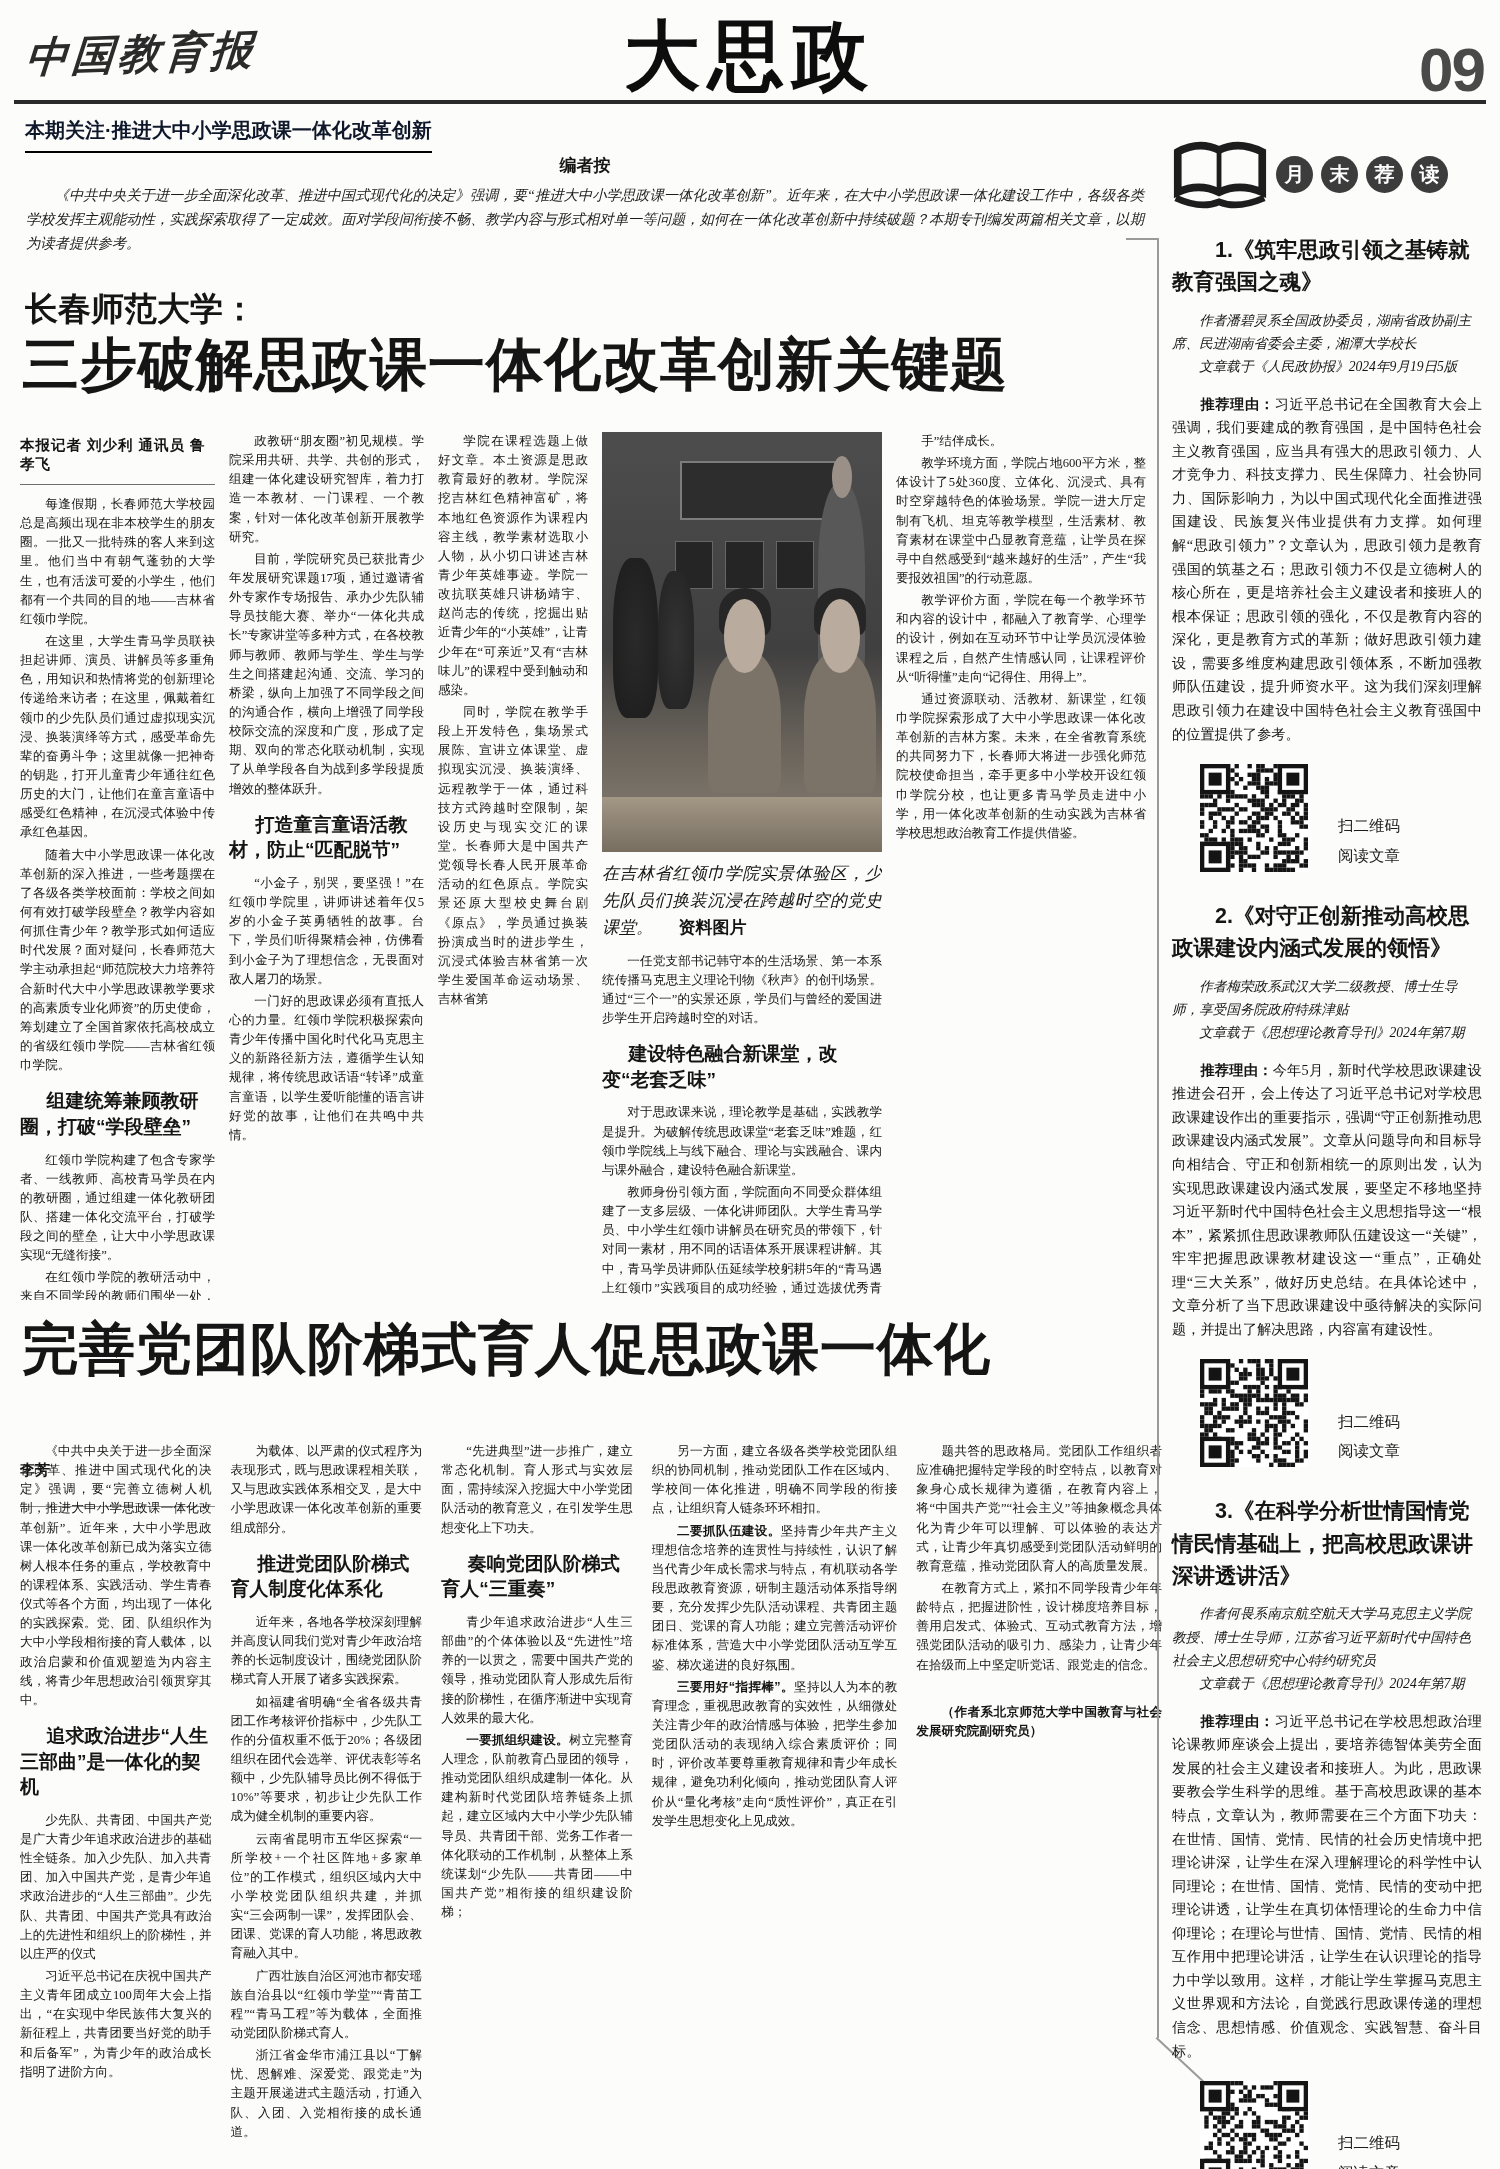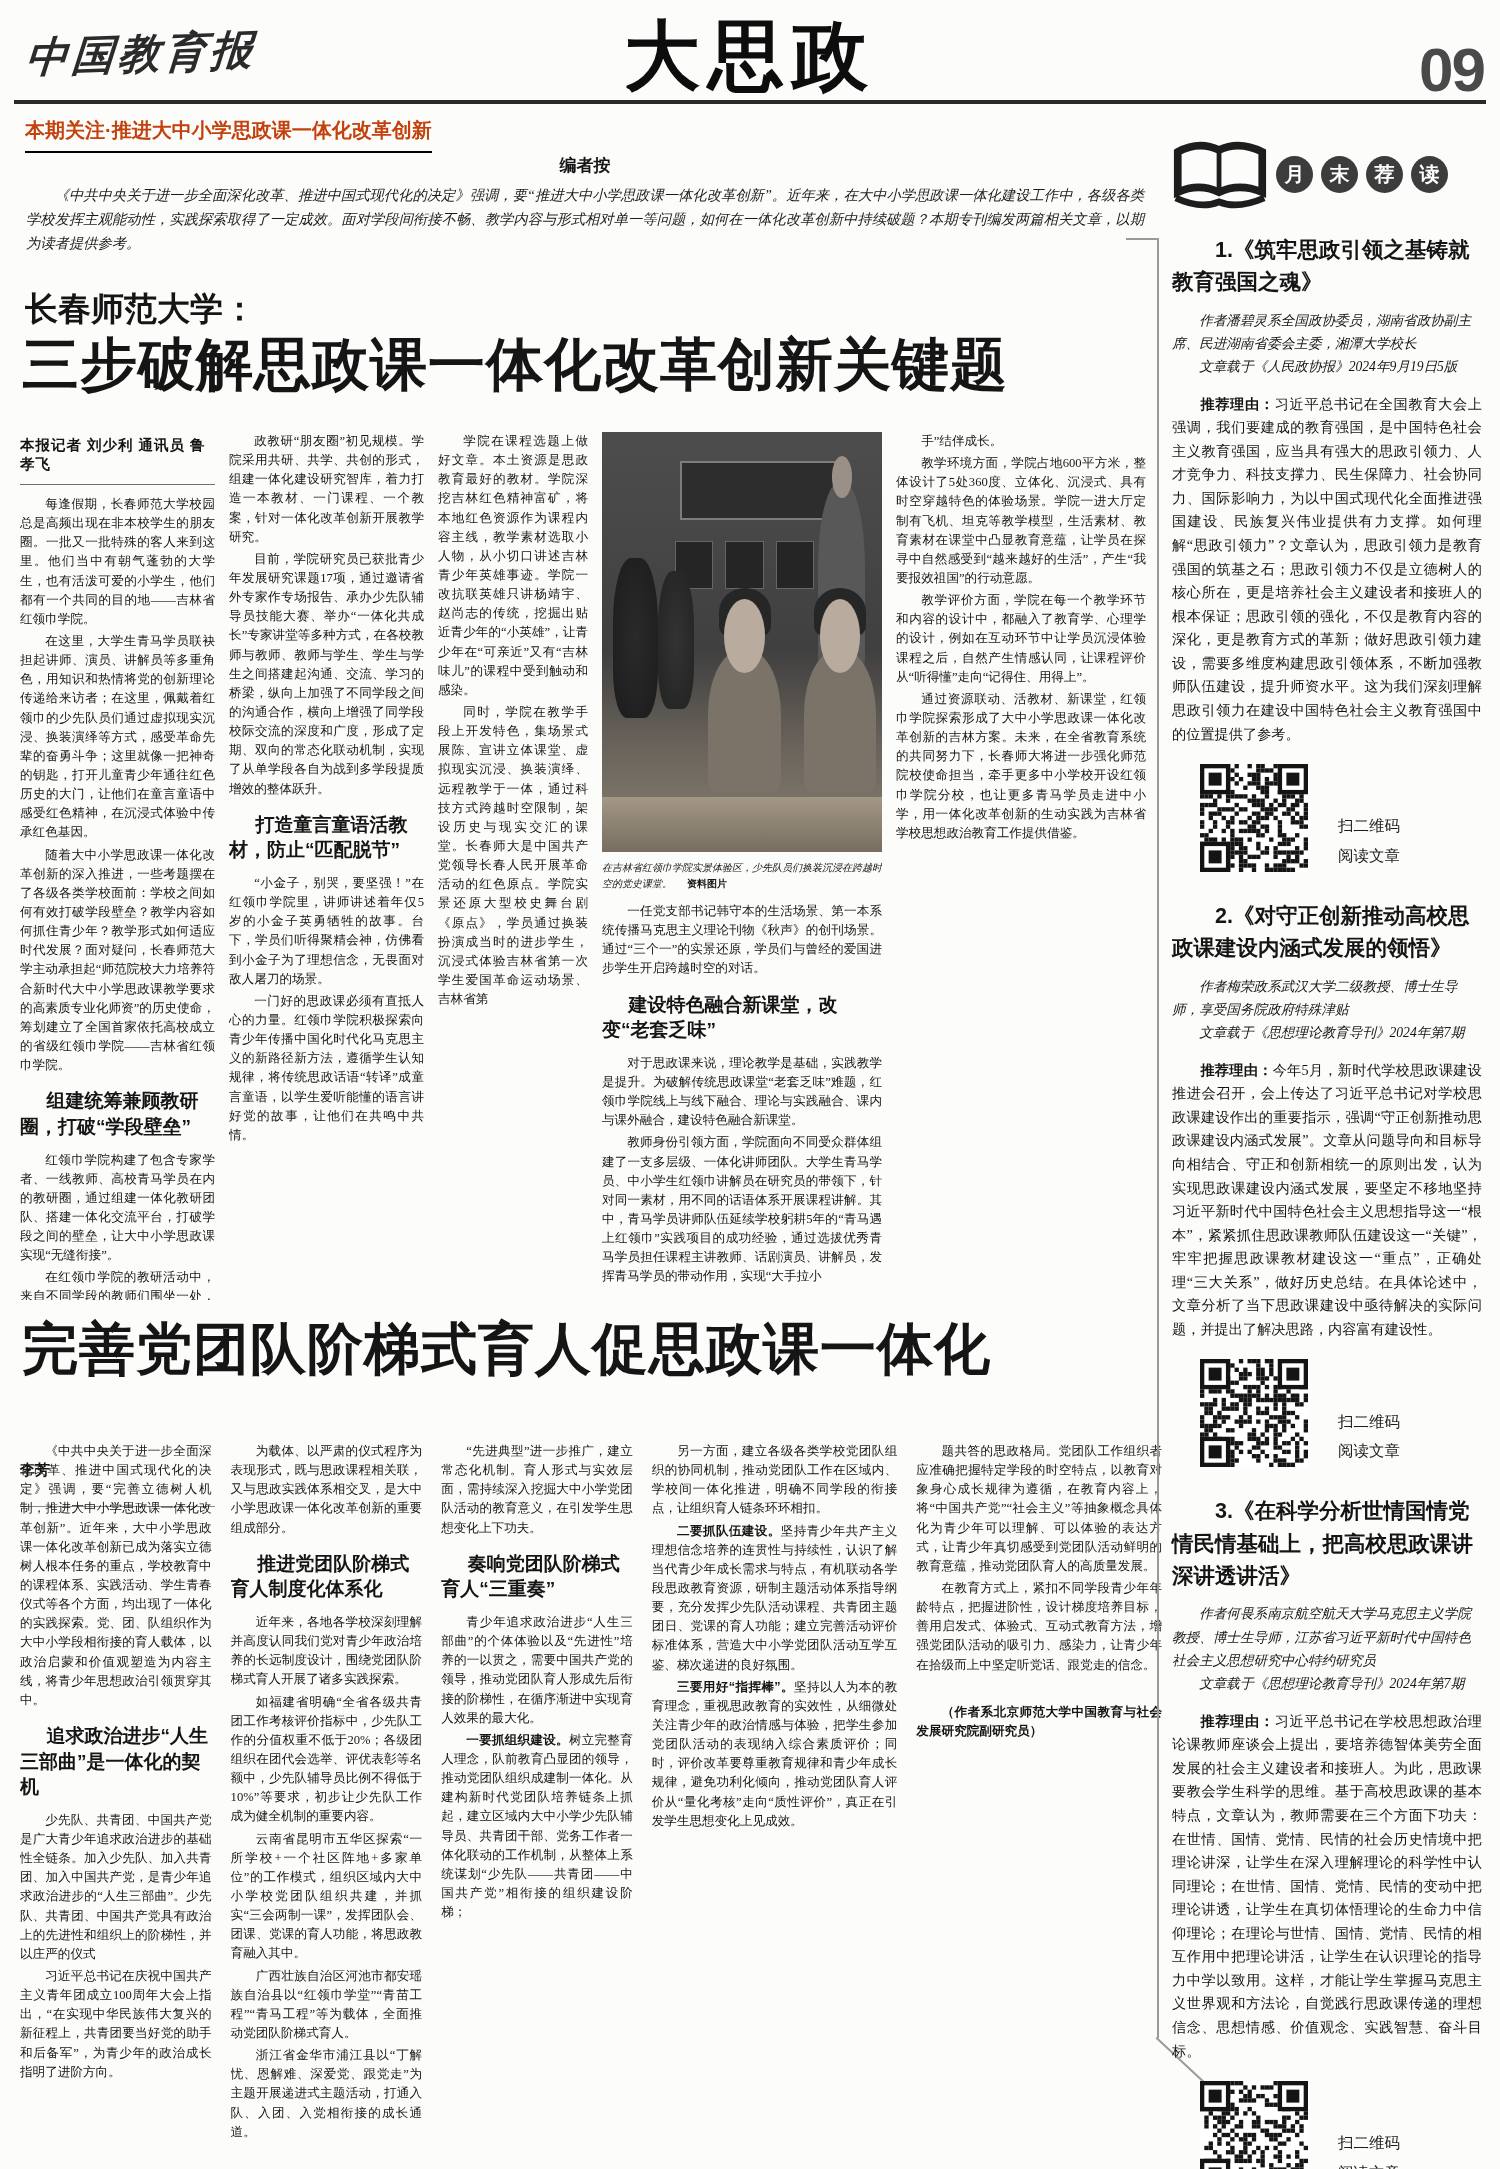--- a/index.html
+++ b/index.html
@@ -9,21 +9,21 @@
   .masthead{position:absolute;left:26px;top:26px;font-family:"DejaVu Serif",serif;font-size:42px;
             font-weight:700;font-style:italic;letter-spacing:4px;color:#2b2b2b;transform:skew(-6deg) rotate(-2deg);}
   .section-title{position:absolute;left:0;right:0;top:6px;text-align:center;
             font-family:"Liberation Sans",sans-serif;font-size:76px;font-weight:900;letter-spacing:8px;color:#0d0d0d;}
   .hdr-info{position:absolute;right:122px;top:40px;text-align:right;font-family:"Liberation Sans",sans-serif;
             font-size:12px;line-height:1.65;color:#2e2e2e;}
   .page-no{position:absolute;right:16px;top:34px;font-family:"Liberation Sans",sans-serif;
            font-size:62px;font-weight:700;color:#4a4a4a;letter-spacing:-2px;}
   .rule-thick{position:absolute;left:14px;right:14px;top:100px;height:4px;background:#2a2a2a;}
   .topic{position:absolute;left:25px;top:117px;font-family:"Liberation Sans",sans-serif;font-size:20px;
-         font-weight:700;border-bottom:2px solid #000;padding-bottom:7px;color:#c2410c;}
+         font-weight:700;border-bottom:2px solid #000;padding-bottom:7px;color:#0f172a;}
   
   .ednote{position:absolute;left:26px;top:154px;width:1118px;}
   .ednote .lbl{text-align:center;font-family:"Liberation Sans",sans-serif;font-weight:700;font-size:17px;margin-bottom:6px;}
   .ednote .txt{font-style:italic;font-size:14.3px;line-height:1.68;text-align:justify;text-indent:2em;color:#1b1b1b;}
   
   .a1-kicker{position:absolute;left:25px;top:287px;font-family:"Liberation Sans",sans-serif;font-size:33px;font-weight:700;}
   .a1-headline{position:absolute;left:22px;top:327px;font-family:"Liberation Sans",sans-serif;
                font-size:57px;font-weight:900;letter-spacing:1px;white-space:nowrap;}
   .a1-cols{position:absolute;left:20px;top:432px;width:1140px;height:868px;display:flex;gap:14px;overflow:hidden;}
   .a2-cols{position:absolute;left:20px;top:1442px;width:1142px;height:712px;display:flex;gap:19px;overflow:hidden;}
@@ -41,21 +41,21 @@
   .ph-plaque{position:absolute;left:28%;top:7%;width:54%;height:13%;background:#2d2d2d;border:2px solid #7c7c7c;}
   .ph-poster{position:absolute;top:26%;height:11%;width:13%;background:#252525;border:1px solid #666;}
   .ph-coat1{position:absolute;left:4%;top:30%;width:16%;height:38%;background:radial-gradient(#2a2a2a,#1c1c1c);border-radius:40% 40% 30% 30%;}
   .ph-coat2{position:absolute;left:20%;top:33%;width:13%;height:33%;background:radial-gradient(#333,#222);border-radius:40% 40% 30% 30%;}
   .ph-fig{position:absolute;right:6%;top:12%;width:17%;height:45%;background:#585858;border-radius:45% 45% 8% 8%;}
   .ph-fig .hd{position:absolute;left:30%;top:-14%;width:42%;height:22%;background:#9b9087;border-radius:50%;}
   .ph-kid{position:absolute;bottom:14%;width:26%;height:34%;background:#7b7268;border-radius:45% 45% 10% 10%;}
   .ph-kid .hd{position:absolute;left:22%;top:-36%;width:56%;height:52%;background:#b9ab9e;border-radius:50%;}
   .ph-kid .hr{position:absolute;left:14%;top:-44%;width:72%;height:34%;background:#262626;border-radius:50% 50% 20% 20%;}
   .ph-desk{position:absolute;left:0;bottom:0;width:100%;height:13%;background:linear-gradient(#a39786,#776e60);}
-  .caption{font-size:10px;font-style:italic;line-height:1.6;text-align:justify;margin:8px 0 10px 0;}
+  .caption{font-size:17px;font-style:italic;line-height:1.6;text-align:justify;margin:8px 0 10px 0;}
   .caption .cr{font-style:normal;font-weight:700;font-family:"Liberation Sans",sans-serif;margin-left:1.5em;}
   
   .a2-headline{position:absolute;left:22px;top:1312px;font-family:"Liberation Sans",sans-serif;
                font-size:56px;font-weight:900;letter-spacing:1px;white-space:nowrap;}
   .a2-author{position:absolute;left:20px;top:1461px;width:195px;font-family:"Liberation Sans",sans-serif;
              font-weight:700;font-size:15px;padding-bottom:26px;border-bottom:1.5px solid #8a8a8a;}
   
   .sidebar{position:absolute;left:1172px;top:138px;width:310px;}
   .sb-badge{display:flex;align-items:center;gap:8px;margin-bottom:18px;}
   .sb-badge .circ{width:37px;height:37px;border-radius:50%;background:#3c3c3c;color:#fff;display:flex;

